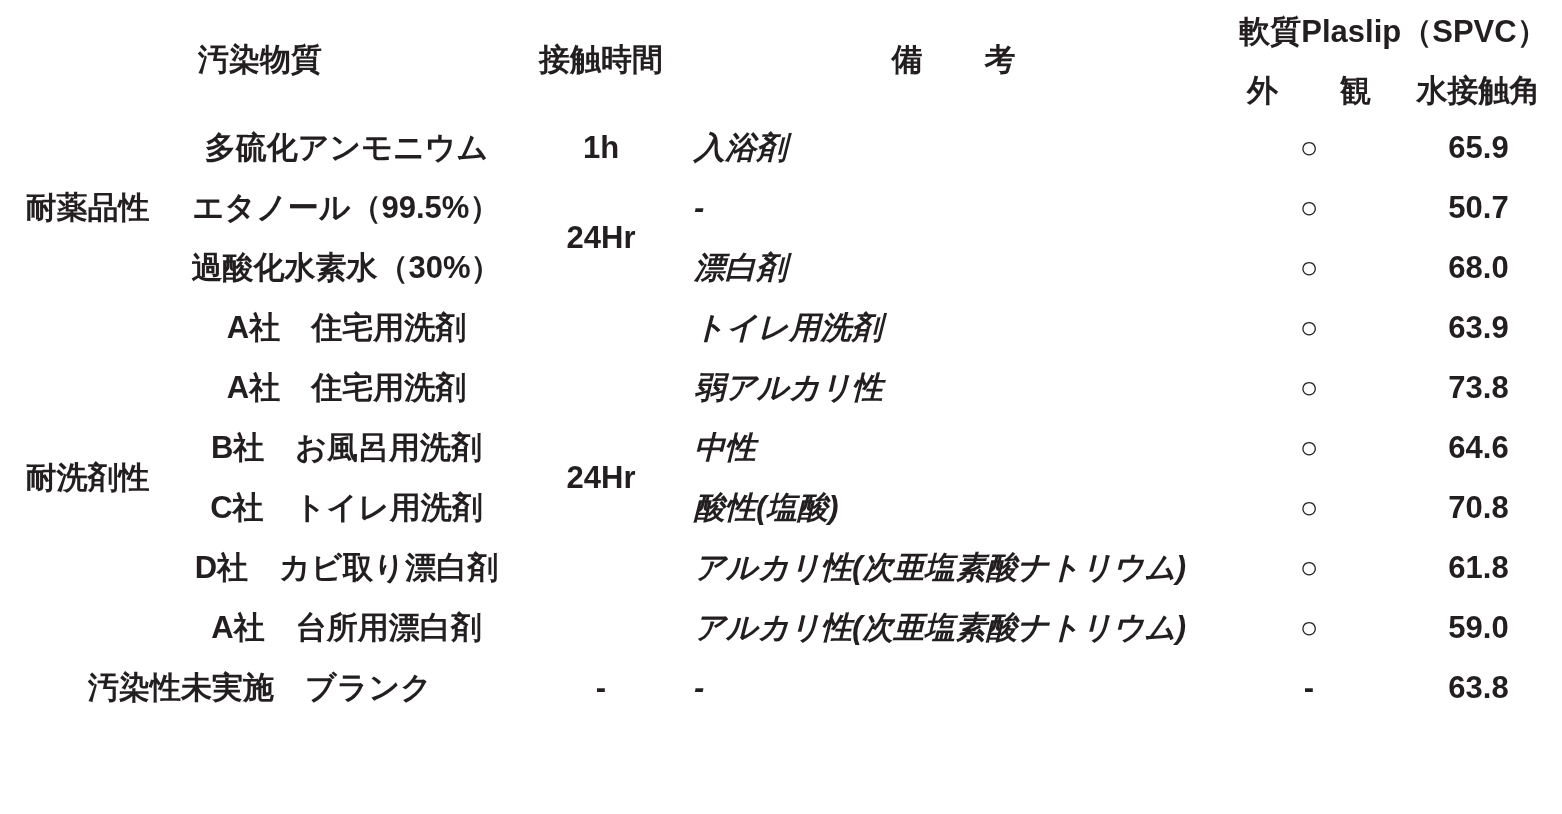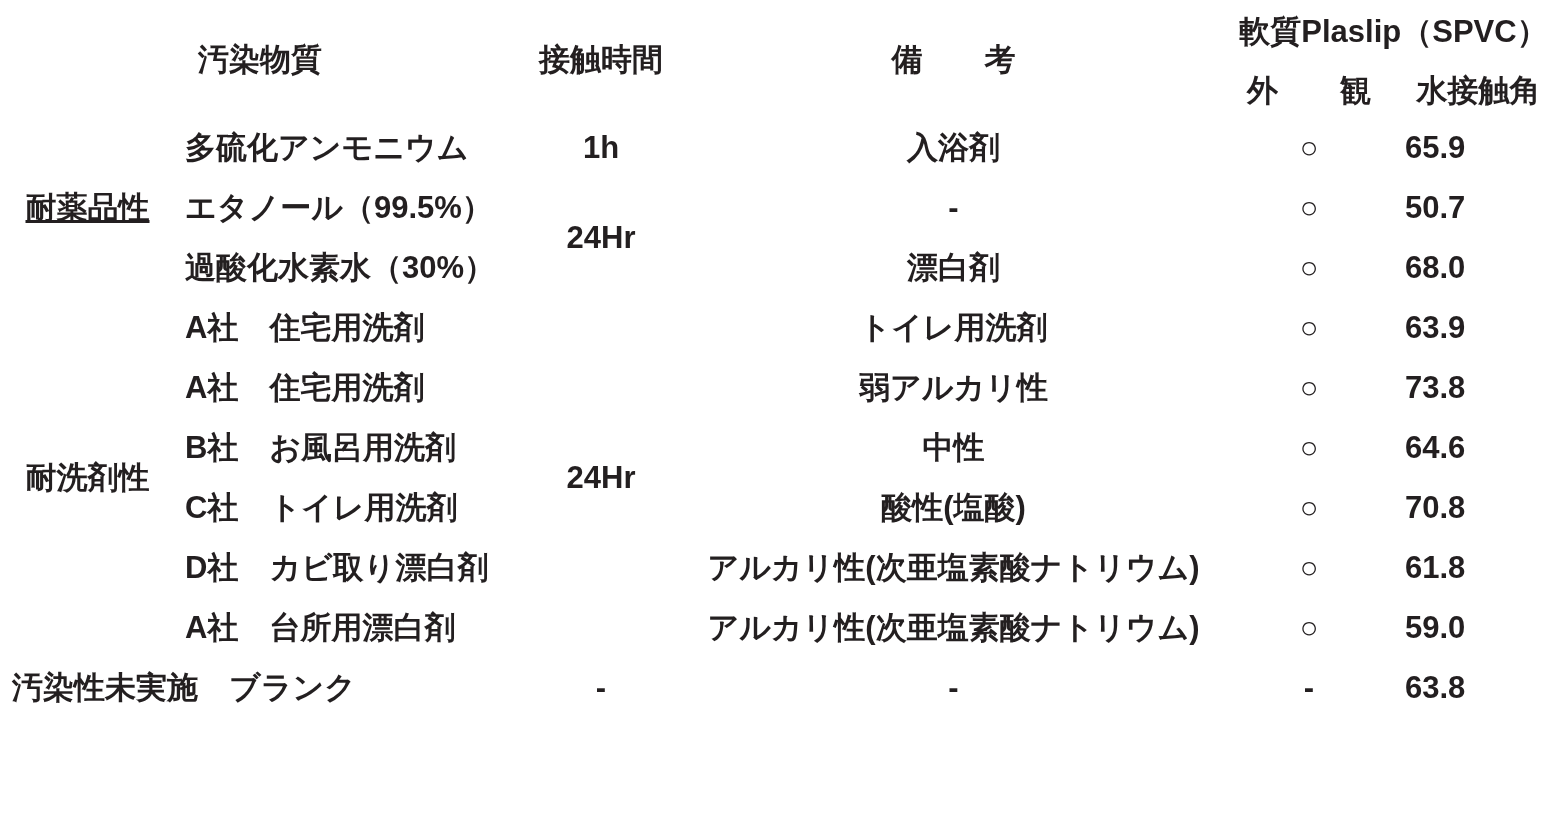--- a/index.html
+++ b/index.html
@@ -48,55 +48,55 @@
     color: #ffffff;
     text-align: center;
     font-size: 26px;
     font-weight: bold;
   }
   
   .grp-chem {
     background: #fdeef0;
     text-align: center;
     font-size: 26px;
-    text-decoration: underline;
   }
   .grp-det {
     background: #f9cdd2;
     text-align: center;
     font-size: 26px;
   }
   .cell-sub {
     background: #ffffff;
+    text-align: center;
+    font-size: 26px;
+  }
+  .cell-time {
+    background: #ffffff;
+    text-align: center;
+    font-size: 26px;
+  }
+  .cell-note {
+    background: #ffffff;
     text-align: left;
-    font-size: 26px;
-  }
-  .cell-time {
-    background: #ffffff;
-    text-align: center;
-    font-size: 26px;
-  }
-  .cell-note {
-    background: #ffffff;
-    text-align: center;
     font-size: 24px;
+    font-style: italic;
   }
   .cell-look {
     background: #fadfe2;
     text-align: center;
     font-size: 26px;
   }
   .cell-angle {
     background: #fadfe2;
-    text-align: left;
+    text-align: center;
     font-size: 26px;
   }
   .blank-label {
     background: #ffffff;
-    text-align: left;
+    text-align: center;
     font-size: 26px;
   }
   .row-h1 { height: 62px; }
   .row-h2 { height: 55px; }
   .row-d  { height: 60px; }
   .bottomfill {
     height: 104px;
     background: #ffffff;
   }
 </style>

